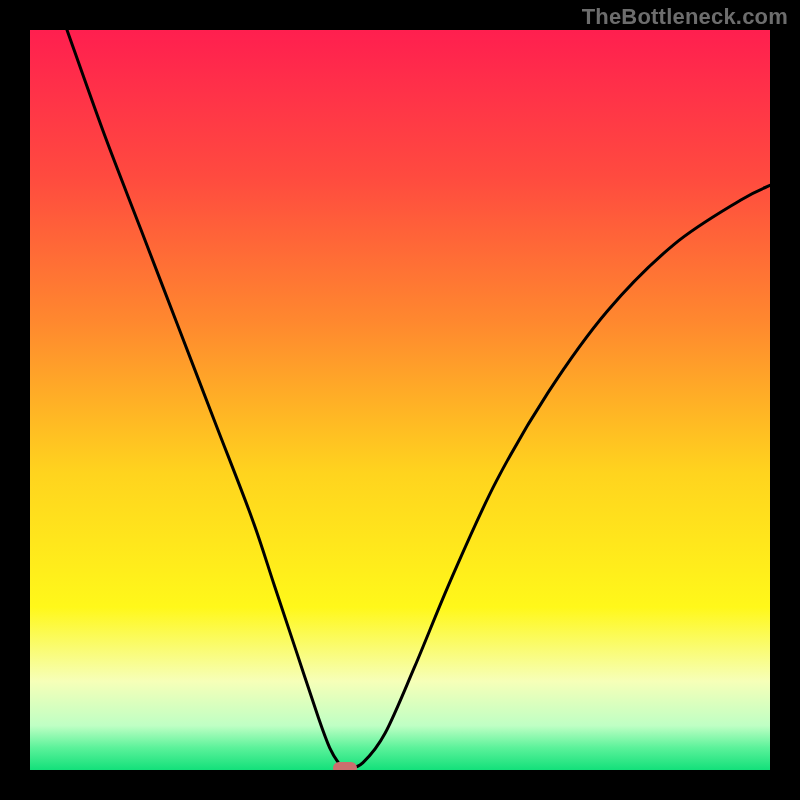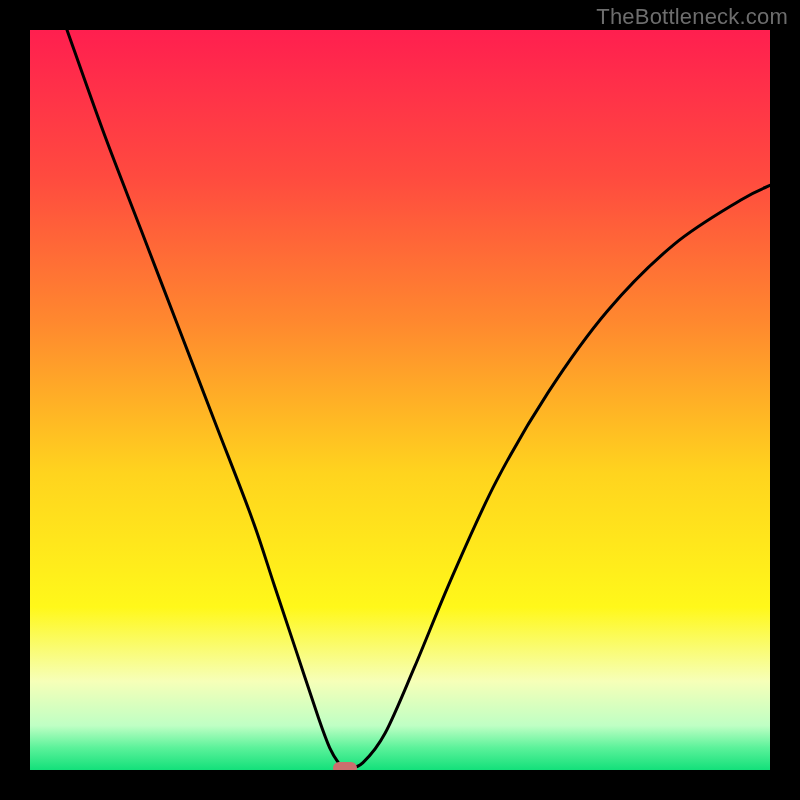--- a/index.html
+++ b/index.html
@@ -32,21 +32,21 @@
     top: 0;
     width: 740px;
     height: 740px;
   }
   .watermark {
     position: absolute;
     top: 4px;
     right: 12px;
     font-family: Arial, Helvetica, sans-serif;
     font-size: 22px;
-    font-weight: 400;
+    font-weight: 700;
     color: #6d6d6d;
     letter-spacing: 0.2px;
   }
   .curve-svg {
     position: absolute;
     left: 0;
     top: 0;
     width: 740px;
     height: 740px;
   }

